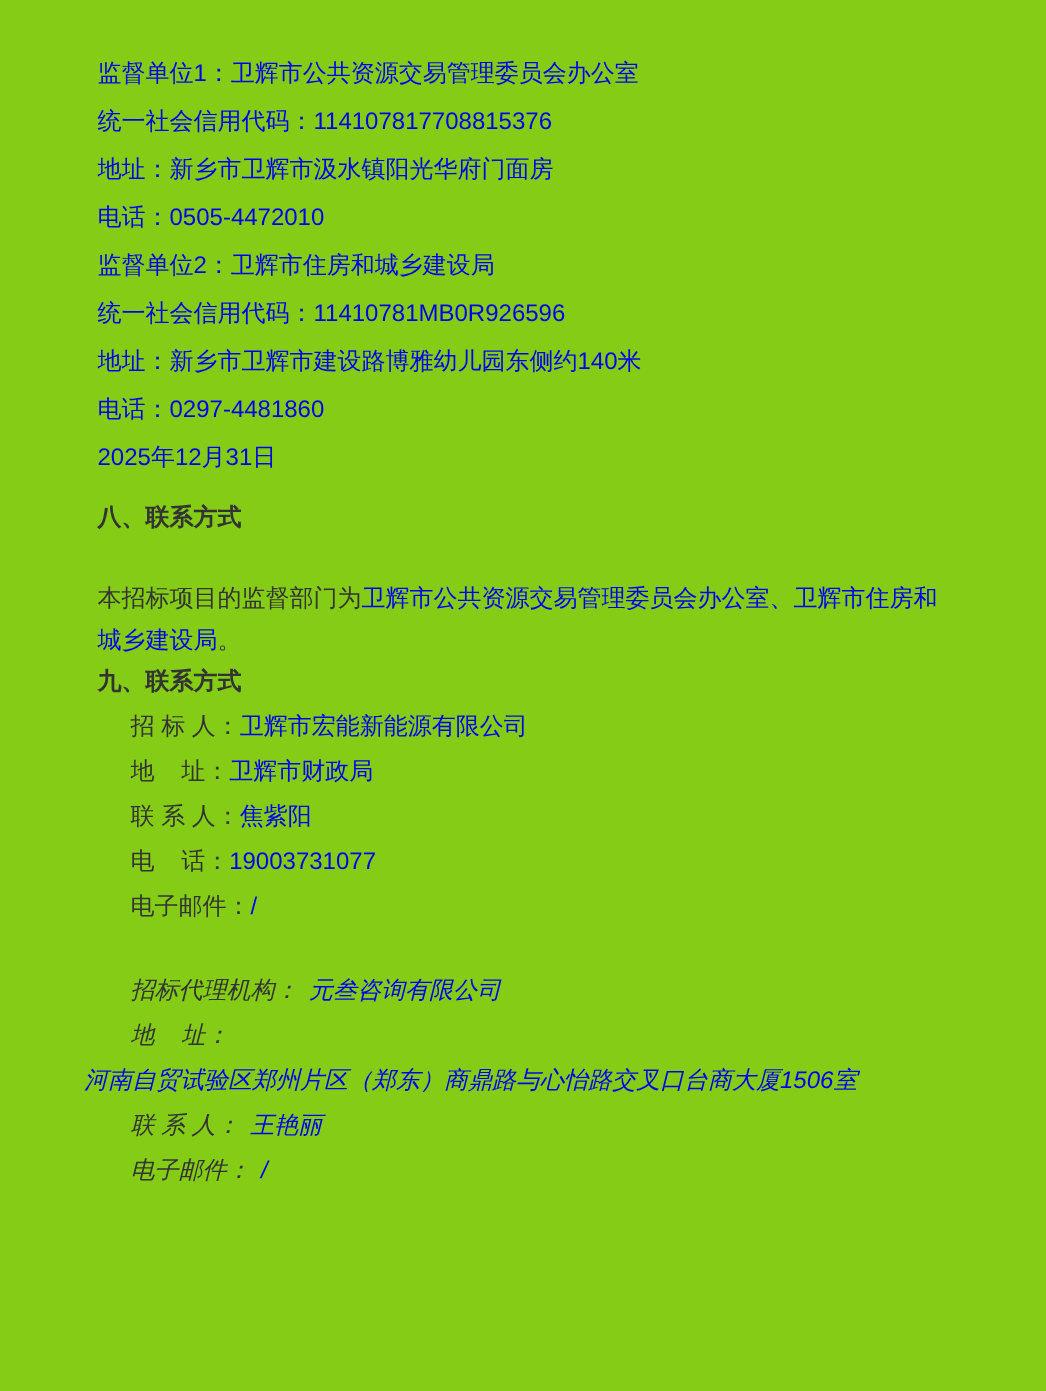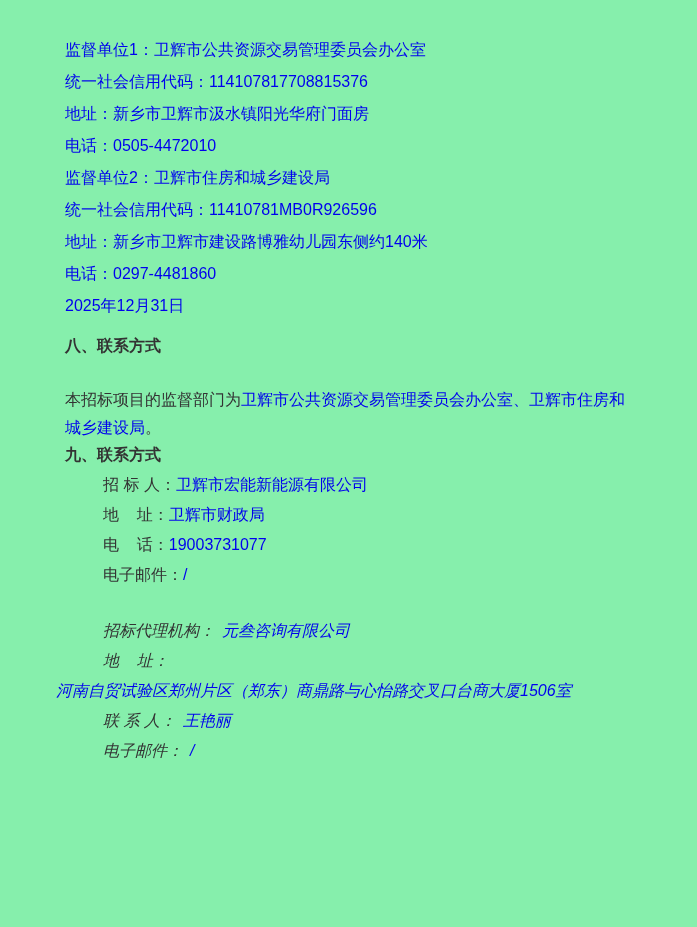--- a/index.html
+++ b/index.html
@@ -4,21 +4,21 @@
 <style>
   html, body {
     margin: 0;
     padding: 0;
     background: #ffffff;
   }
   .page {
     position: relative;
     width: 697px;
     height: 927px;
-    background: #86efac;
+    background: #84cc16;
     font-family: "Liberation Sans", "DejaVu Sans", sans-serif;
     font-size: 16px;
     color: #333333;
     overflow: hidden;
     box-sizing: border-box;
   }
   .content {
     padding: 34px 57px 0 65px;
     box-sizing: border-box;
   }
@@ -44,21 +44,21 @@
     line-height: 28px;
     color: #333333;
   }
   .contact-block { margin-top: 0; }
   .contact-block.agency { margin-top: 26px; font-style: italic; }
   .row {
     line-height: 30px;
     padding-left: 22px;
     white-space: pre;
   }
-  .row .lbl { color: #333333; margin-left: 16px; }
+  .row .lbl { color: #333333; }
   .row .val { color: #0000ee; margin-top: 12px; }
   .agency .row .val { margin-left: 7px; }
   .row.full-line {
     padding-left: 0;
     margin-left: -9px;
     color: #0000ee;
   }
 </style>
 </head>
 <body>
@@ -80,20 +80,21 @@
 
     <div class="heading">八、联系方式</div>
 
     <p class="para"><span>本招标项目的监督部门为</span><span class="blue">卫辉市公共资源交易管理委员会办公室、卫辉市住房和城乡建设局</span><span>。</span></p>
 
     <div class="heading h9">九、联系方式</div>
 
     <div class="contact-block">
       <div class="row"><span class="lbl">招 标 人：</span><span class="val">卫辉市宏能新能源有限公司</span></div>
       <div class="row"><span class="lbl">地    址：</span><span class="val">卫辉市财政局</span></div>
+      <div class="row"><span class="lbl">联 系 人：</span><span class="val">焦紫阳</span></div>
       <div class="row"><span class="lbl">电    话：</span><span class="val">19003731077</span></div>
       <div class="row"><span class="lbl">电子邮件：</span><span class="val">/</span></div>
     </div>
 
     <div class="contact-block agency">
       <div class="row"><span class="lbl">招标代理机构：</span><span class="val">元叁咨询有限公司</span></div>
       <div class="row"><span class="lbl">地    址：</span><span class="val"></span></div>
       <div class="row full-line">河南自贸试验区郑州片区（郑东）商鼎路与心怡路交叉口台商大厦1506室</div>
       <div class="row"><span class="lbl">联 系 人：</span><span class="val">王艳丽</span></div>
       <div class="row"><span class="lbl">电子邮件：</span><span class="val">/</span></div>

